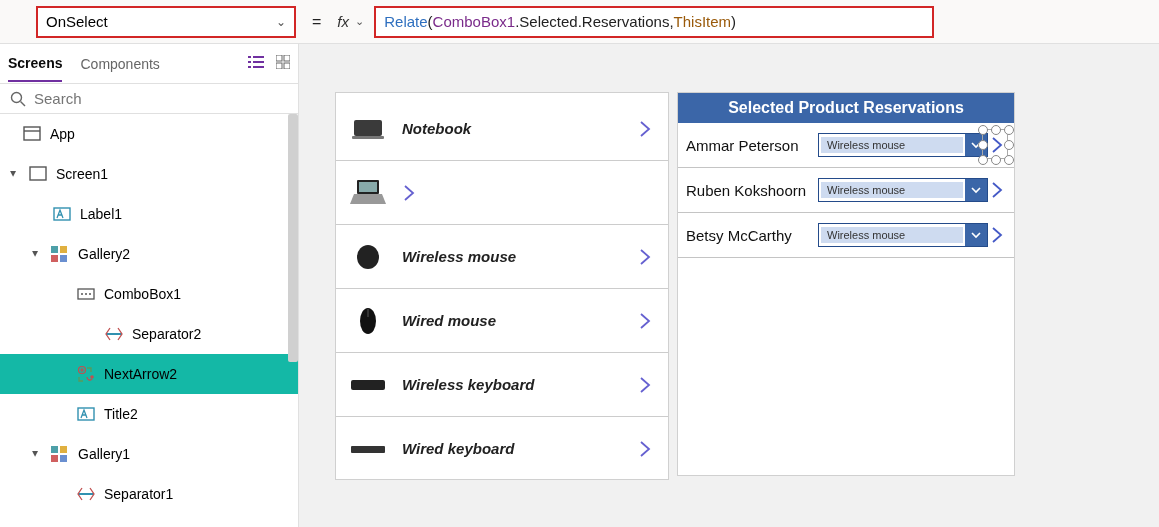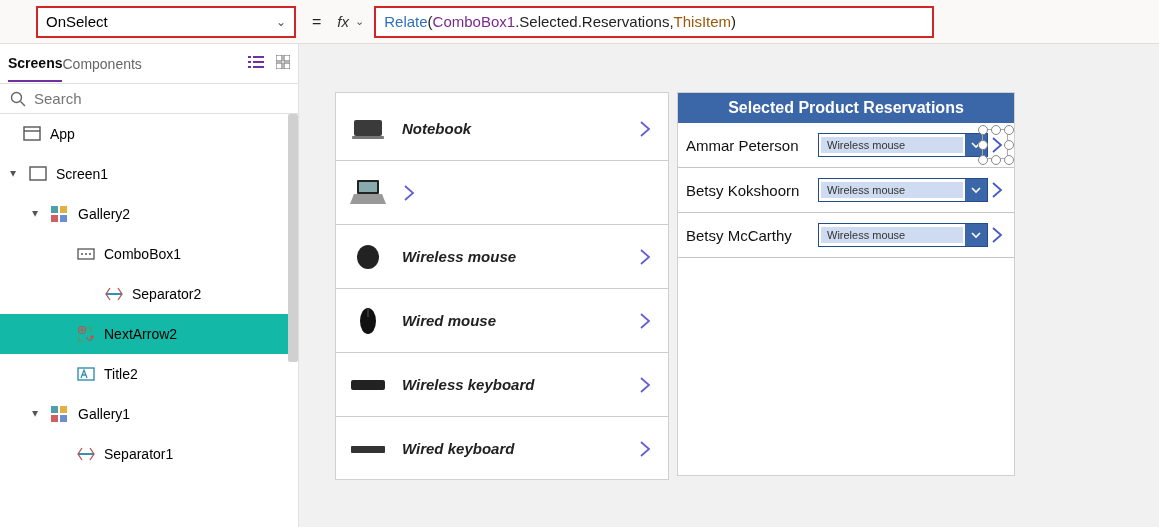--- a/index.html
+++ b/index.html
@@ -68,21 +68,21 @@
     display: flex;
     flex-direction: column;
   }
   .tabs {
     display: flex;
     align-items: center;
     border-bottom: 1px solid #e0e0e0;
     padding: 0 8px;
     height: 40px;
     font-size: 14px;
-    gap: 0;
+    gap: 18px;
   }
   .tab { color: #666; cursor: pointer; padding: 9px 0; }
   .tab.active { color: #0a0a0a; font-weight: 600; border-bottom: 2.5px solid #7030a0; }
   .tab-icons { margin-left: auto; display: flex; gap: 12px; color: #555; font-size: 14px; }
   .search-row {
     display: flex; align-items: center; gap: 8px;
     padding: 6px 10px;
     border-bottom: 1px solid #e0e0e0;
   }
   .search-row svg { flex-shrink: 0; }
@@ -266,20 +266,28 @@
             <span>App</span>
           </div>
           <div class="tree-row" style="padding-left: 6px;">
             <span class="tree-caret" style="transform: rotate(180deg);">▲</span>
             <span class="tree-icon">
               <svg width="20" height="20" viewBox="0 0 20 20">
                 <use href="#ico-screen"></use>
               </svg>
             </span>
             <span>Screen1</span>
+          </div>
+          <div class="tree-row" style="padding-left: 52px;">
+            <span class="tree-icon">
+              <svg width="20" height="20" viewBox="0 0 20 20">
+                <use href="#ico-label"></use>
+              </svg>
+            </span>
+            <span>Label1</span>
           </div>
           <div class="tree-row" style="padding-left: 28px;">
             <span class="tree-caret" style="transform: rotate(180deg);">▲</span>
             <span class="tree-icon">
               <svg width="20" height="20" viewBox="0 0 20 20">
                 <use href="#ico-gallery"></use>
               </svg>
             </span>
             <span>Gallery2</span>
           </div>
@@ -446,21 +454,21 @@
                 <span class="sel-dot" style="left: -5px; top: 25px;"></span>
                 <span class="sel-dot" style="left: 21px; top: 25px;"></span>
                 <span class="sel-dot" style="left: 8px; top: -5px;"></span>
                 <span class="sel-dot" style="left: 8px; top: 25px;"></span>
                 <span class="sel-dot" style="left: -5px; top: 10px;"></span>
                 <span class="sel-dot" style="left: 21px; top: 10px;"></span>
               </span>
             </span>
           </div>
           <div class="res-row">
-            <span class="res-name">Betsy Kokshoorn</span>
+            <span class="res-name">Ruben Kokshoorn</span>
             <div class="res-combo">
               <span class="res-combo-text">Wireless mouse</span>
               <span class="res-combo-btn">
                 <svg width="10" height="10" viewBox="0 0 10 10">
                   <path d="M1 3 L5 7 L9 3" fill="none" stroke="#fff" stroke-width="1.6"></path>
                 </svg>
               </span>
             </div>
             <span class="res-arrow">
               <svg width="14" height="20" viewBox="0 0 14 20">

